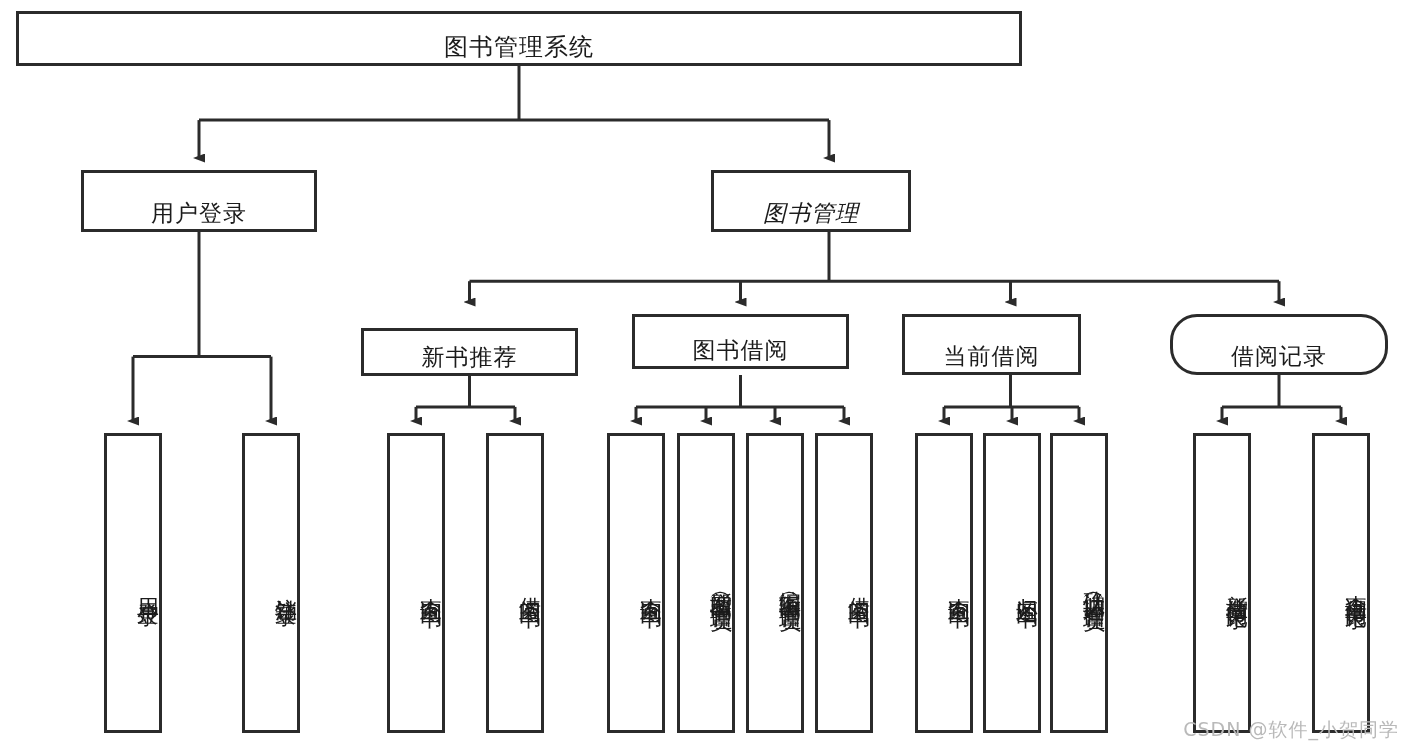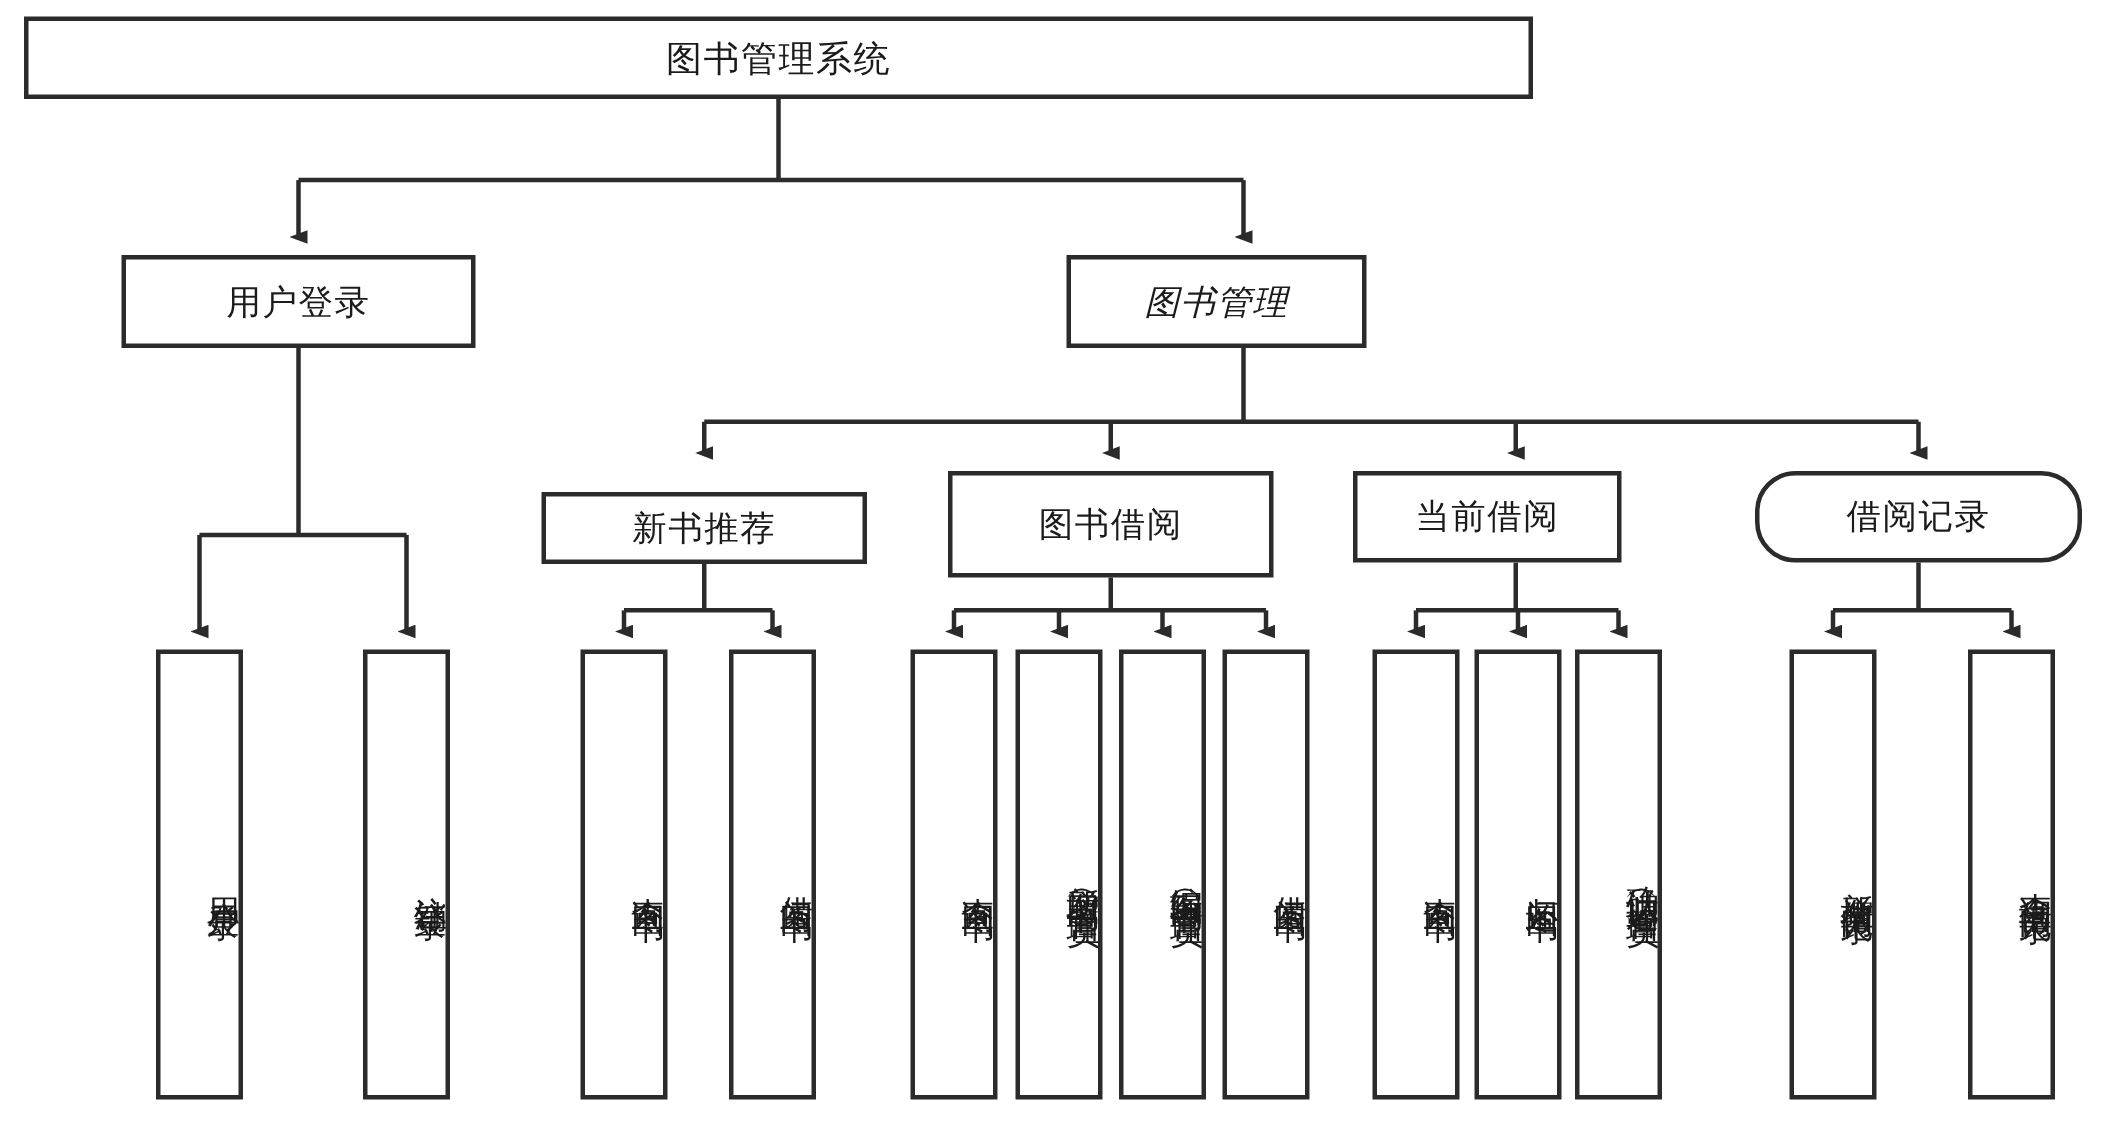--- a/index.html
+++ b/index.html
@@ -12,21 +12,21 @@
   .node{
     position:absolute;
     box-sizing:border-box;
     border:3px solid #2b2b2b;
     background:#ffffff;
     display:flex;
     align-items:center;
     justify-content:center;
     color:#1b1b1b;
   }
-  .node.h{ font-size:23px; letter-spacing:1px; }
+  .node.h{ font-size:23px; letter-spacing:1px;align-items:flex-end; }
   .node.v{
     writing-mode:vertical-rl;
     text-orientation:upright;
     font-size:22px;
     letter-spacing:3px;
     line-height:1;
     padding-top:6px;
     align-items:flex-start;
     justify-content:center;
   }
@@ -94,21 +94,21 @@
       </div>
       <div class="node h" style="left: 81px; top: 170px; width: 236px; height: 62px;">
         <span>用户登录</span>
       </div>
       <div class="node h" style="left: 711px; top: 170px; width: 200px; height: 62px; font-style: italic;">
         <span>图书管理</span>
       </div>
       <div class="node h" style="left: 361px; top: 328px; width: 217px; height: 48px;">
         <span>新书推荐</span>
       </div>
-      <div class="node h" style="left: 632px; top: 314px; width: 217px; height: 71px;">
+      <div class="node h" style="left: 632px; top: 314px; width: 217px; height: 55px;">
         <span>图书借阅</span>
       </div>
       <div class="node h" style="left: 902px; top: 314px; width: 179px; height: 61px;">
         <span>当前借阅</span>
       </div>
       <div class="node h" style="left: 1170px; top: 314px; width: 218px; height: 61px; border-radius: 27px;">
         <span>借阅记录</span>
       </div>
       <div class="node v" style="left: 104px; top: 433px; width: 58px; height: 300px;">
         <span>用户登录</span>
@@ -143,13 +143,14 @@
       <div class="node v" style="left: 1050px; top: 433px; width: 58px; height: 300px;">
         <span>确认归还（管理员）</span>
       </div>
       <div class="node v" style="left: 1193px; top: 433px; width: 58px; height: 300px;">
         <span>新增借阅记录</span>
       </div>
       <div class="node v" style="left: 1312px; top: 433px; width: 58px; height: 300px;">
         <span>查询借阅记录</span>
       </div>
     </div>
+  <div class="watermark">CSDN @软件_小贺同学</div>
 </div>
 
 </body></html>

